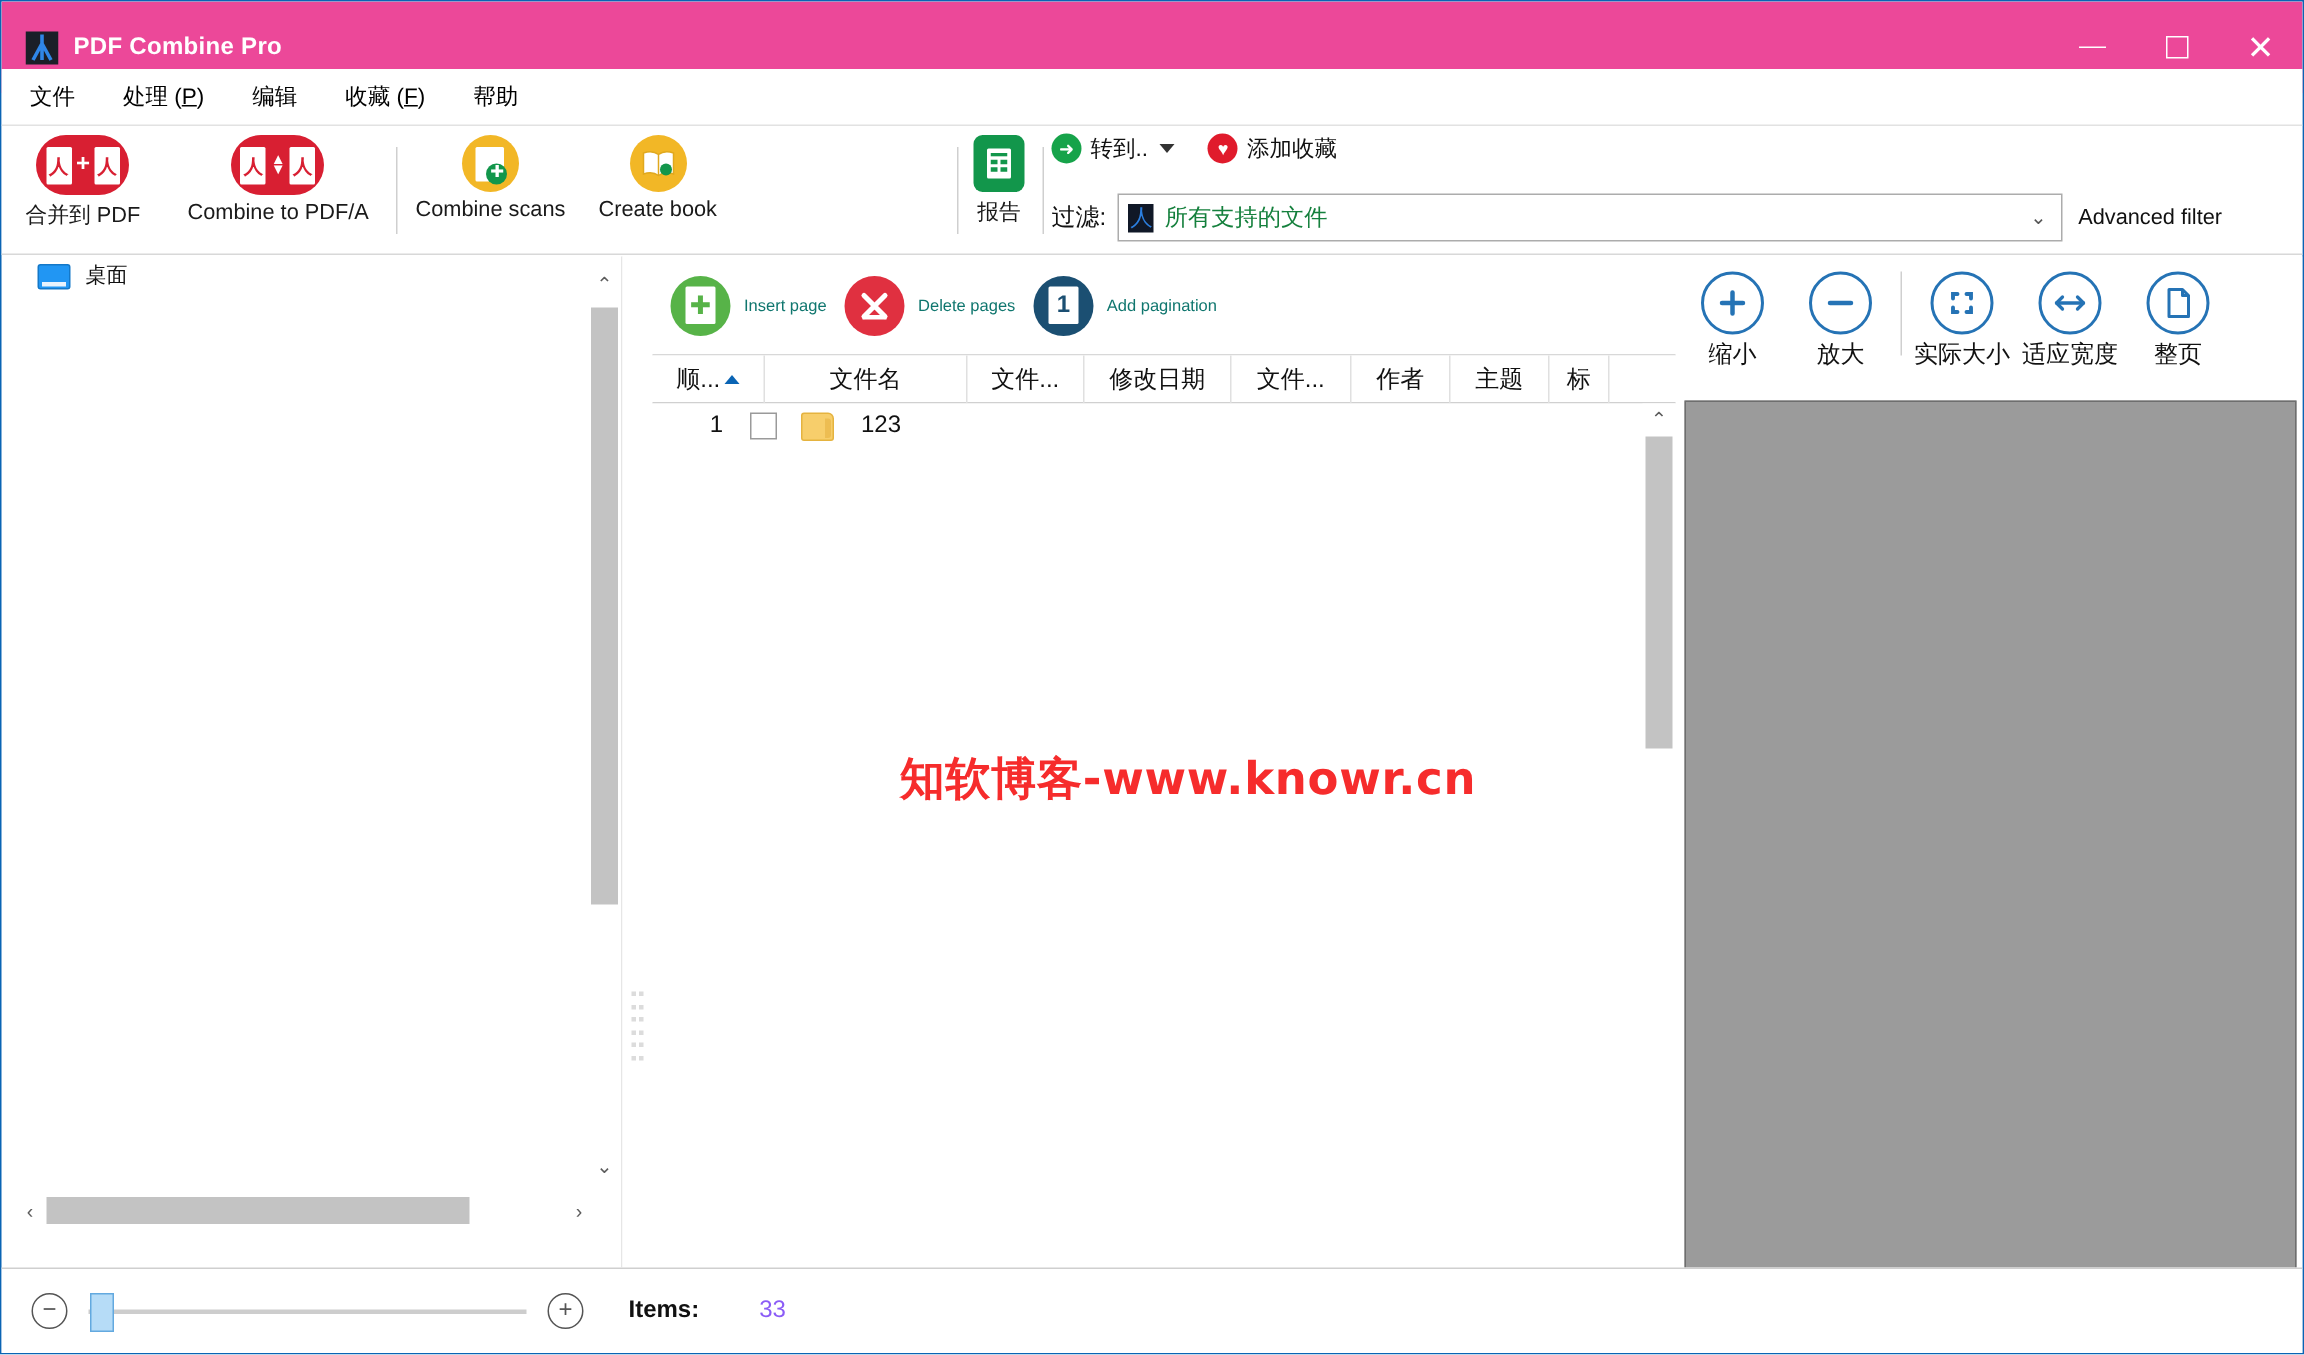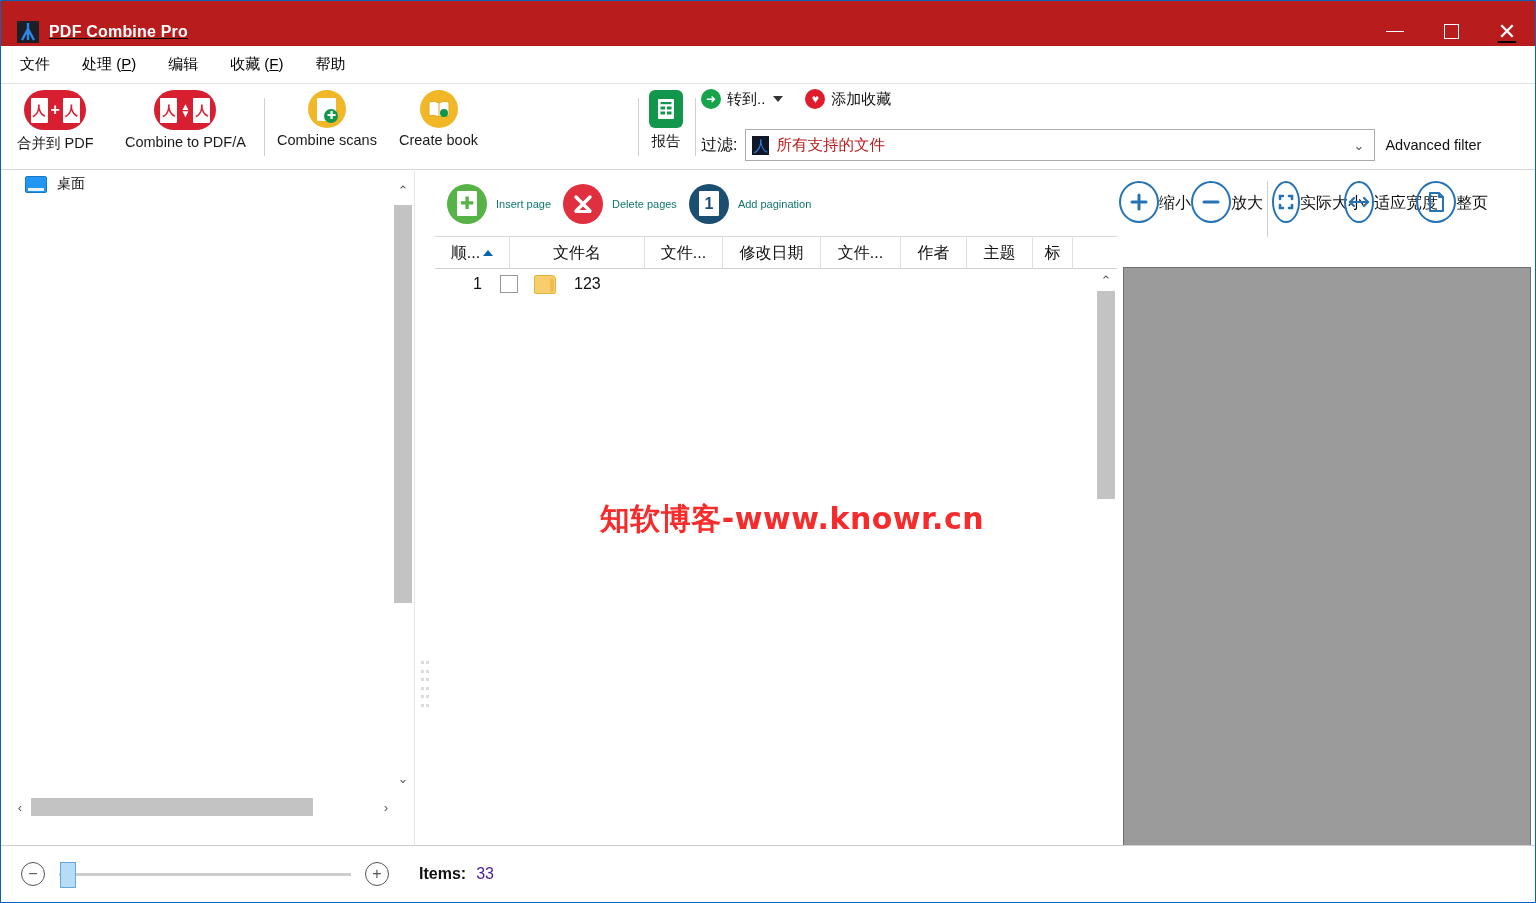--- a/index.html
+++ b/index.html
@@ -14,22 +14,22 @@
     position: relative;
     width: 1536px; height: 903px;
     border: 1px solid #0a64b4;
     background: #ffffff;
     overflow: hidden;
   }
 
   
   .titlebar {
     position: absolute; left: 0; top: 0; width: 1534px; height: 61px;
-    background: #b91c1c;
-    display: flex; align-items: center; text-decoration: underline;
+    background: #ec4899;
+    display: flex; align-items: center;
   }
   .title-icon {
     width: 22px; height: 24px; margin-left: 16px; margin-right: 10px;
     position: relative; flex: none;
   }
   .title-text {
     color: #ffffff; font-size: 16px; font-weight: bold; letter-spacing: .2px;
   }
   .wincontrols { margin-left: auto; display: flex; height: 45px; }
   .wc {
@@ -128,21 +128,21 @@
     display: flex; align-items: center; padding: 0 6px; position: relative;
   }
   .pdf-mini {
     width: 17px; height: 19px; background: #101827; position: relative;
     margin-right: 7px; flex: none;
   }
   .pdf-mini::after {
     content: "人"; position: absolute; inset: 0; color: #2b7fe0; font-size: 15px;
     display: flex; align-items: center; justify-content: center; line-height: 1;
   }
-  .filter-value { font-size: 15.5px; color: #b91c1c; text-align: center; }
+  .filter-value { font-size: 15.5px; color: #15803d; text-align: center; }
   .combo-arrow {
     position: absolute; right: 10px; color: #555; font-size: 13px;
   }
   .adv-filter {
     font-size: 14.5px; color: #111; margin-left: 10px; white-space: nowrap;
   }
 
   
   .left-panel {
     position: absolute; left: 2px; top: 170px; width: 412px; height: 674px;
@@ -265,21 +265,21 @@
   
   .right-panel {
     position: absolute; left: 1118px; top: 170px; width: 416px; height: 674px;
     background: #ffffff;
   }
   .zoom-toolbar {
     position: absolute; left: 0; top: 0; width: 416px; height: 88px;
     display: flex; align-items: flex-start; padding-top: 10px;
   }
   .zb {
-    display: flex; flex-direction: row; align-items: center; width: 72px;
+    display: flex; flex-direction: column; align-items: center; width: 72px;
   }
   .zb-circle {
     width: 42px; height: 42px; border-radius: 50%; border: 2px solid #2573b5;
     display: flex; align-items: center; justify-content: center; color: #2573b5;
   }
   .zb-label { font-size: 16px; color: #111; margin-top: 3px; white-space: nowrap; }
   .zb-sep { width: 1px; height: 56px; background: #cfcfcf; margin: 0 4px; align-self: flex-start;}
   .preview-box {
     position: absolute; left: 4px; top: 96px; width: 408px; height: 750px;
     background: #9b9b9b; border: 1px solid #6e6e6e;
@@ -298,21 +298,21 @@
   }
   .slider-wrap { position: relative; width: 292px; height: 24px; margin: 0 14px; }
   .slider-track {
     position: absolute; left: 0; right: 0; top: 11px; height: 3px; background: #cdcdcd;
   }
   .slider-thumb {
     position: absolute; left: 1px; top: 0; width: 16px; height: 26px;
     background: #b6dcf7; border: 1px solid #63a9df;
   }
   .items-label { font-size: 16px; color: #111; font-weight: bold; margin-left: 30px; }
-  .items-value { font-size: 16px; color: #4c1d95; margin-left: 10px; }
+  .items-value { font-size: 16px; color: #8b5cf6; margin-left: 40px; }
   .contact-wrap {
     margin-left: auto; display: flex; align-items: center; gap: 8px;
     margin-right: 28px; font-size: 16px; color: #111;
   }
   .soc {
     width: 24px; height: 24px; border-radius: 50%;
     display: flex; align-items: center; justify-content: center;
     font-size: 14px; line-height: 1; flex: none;
   }
   .soc-mail { border: 2px solid #1f8a3f; color: #1f8a3f; }

